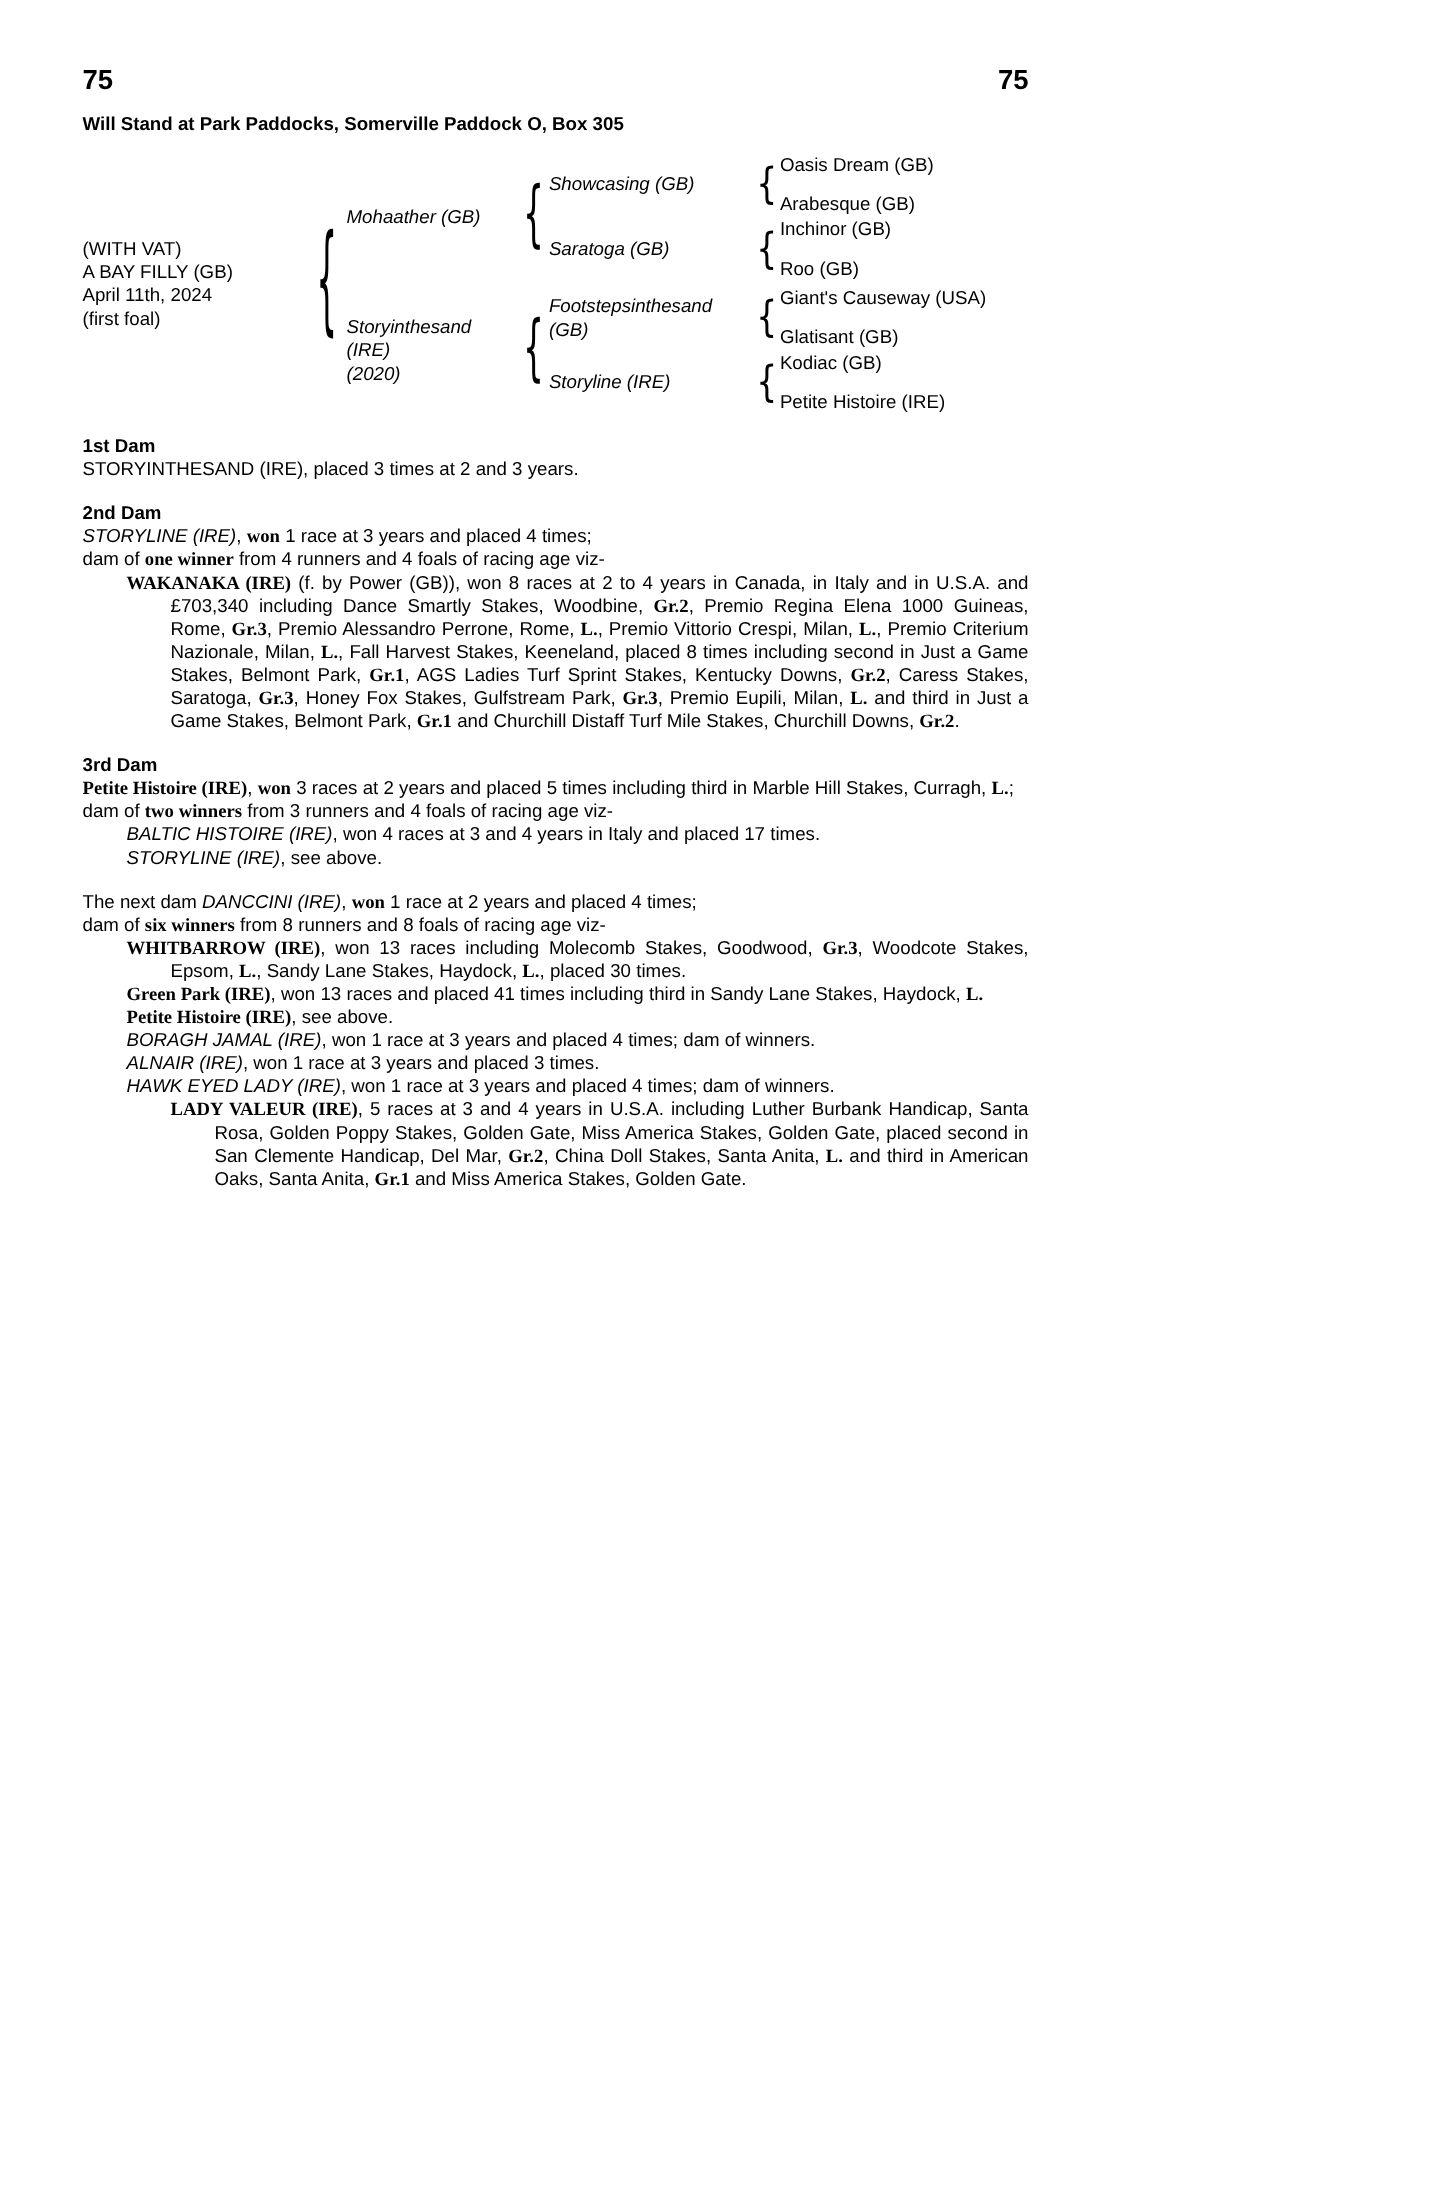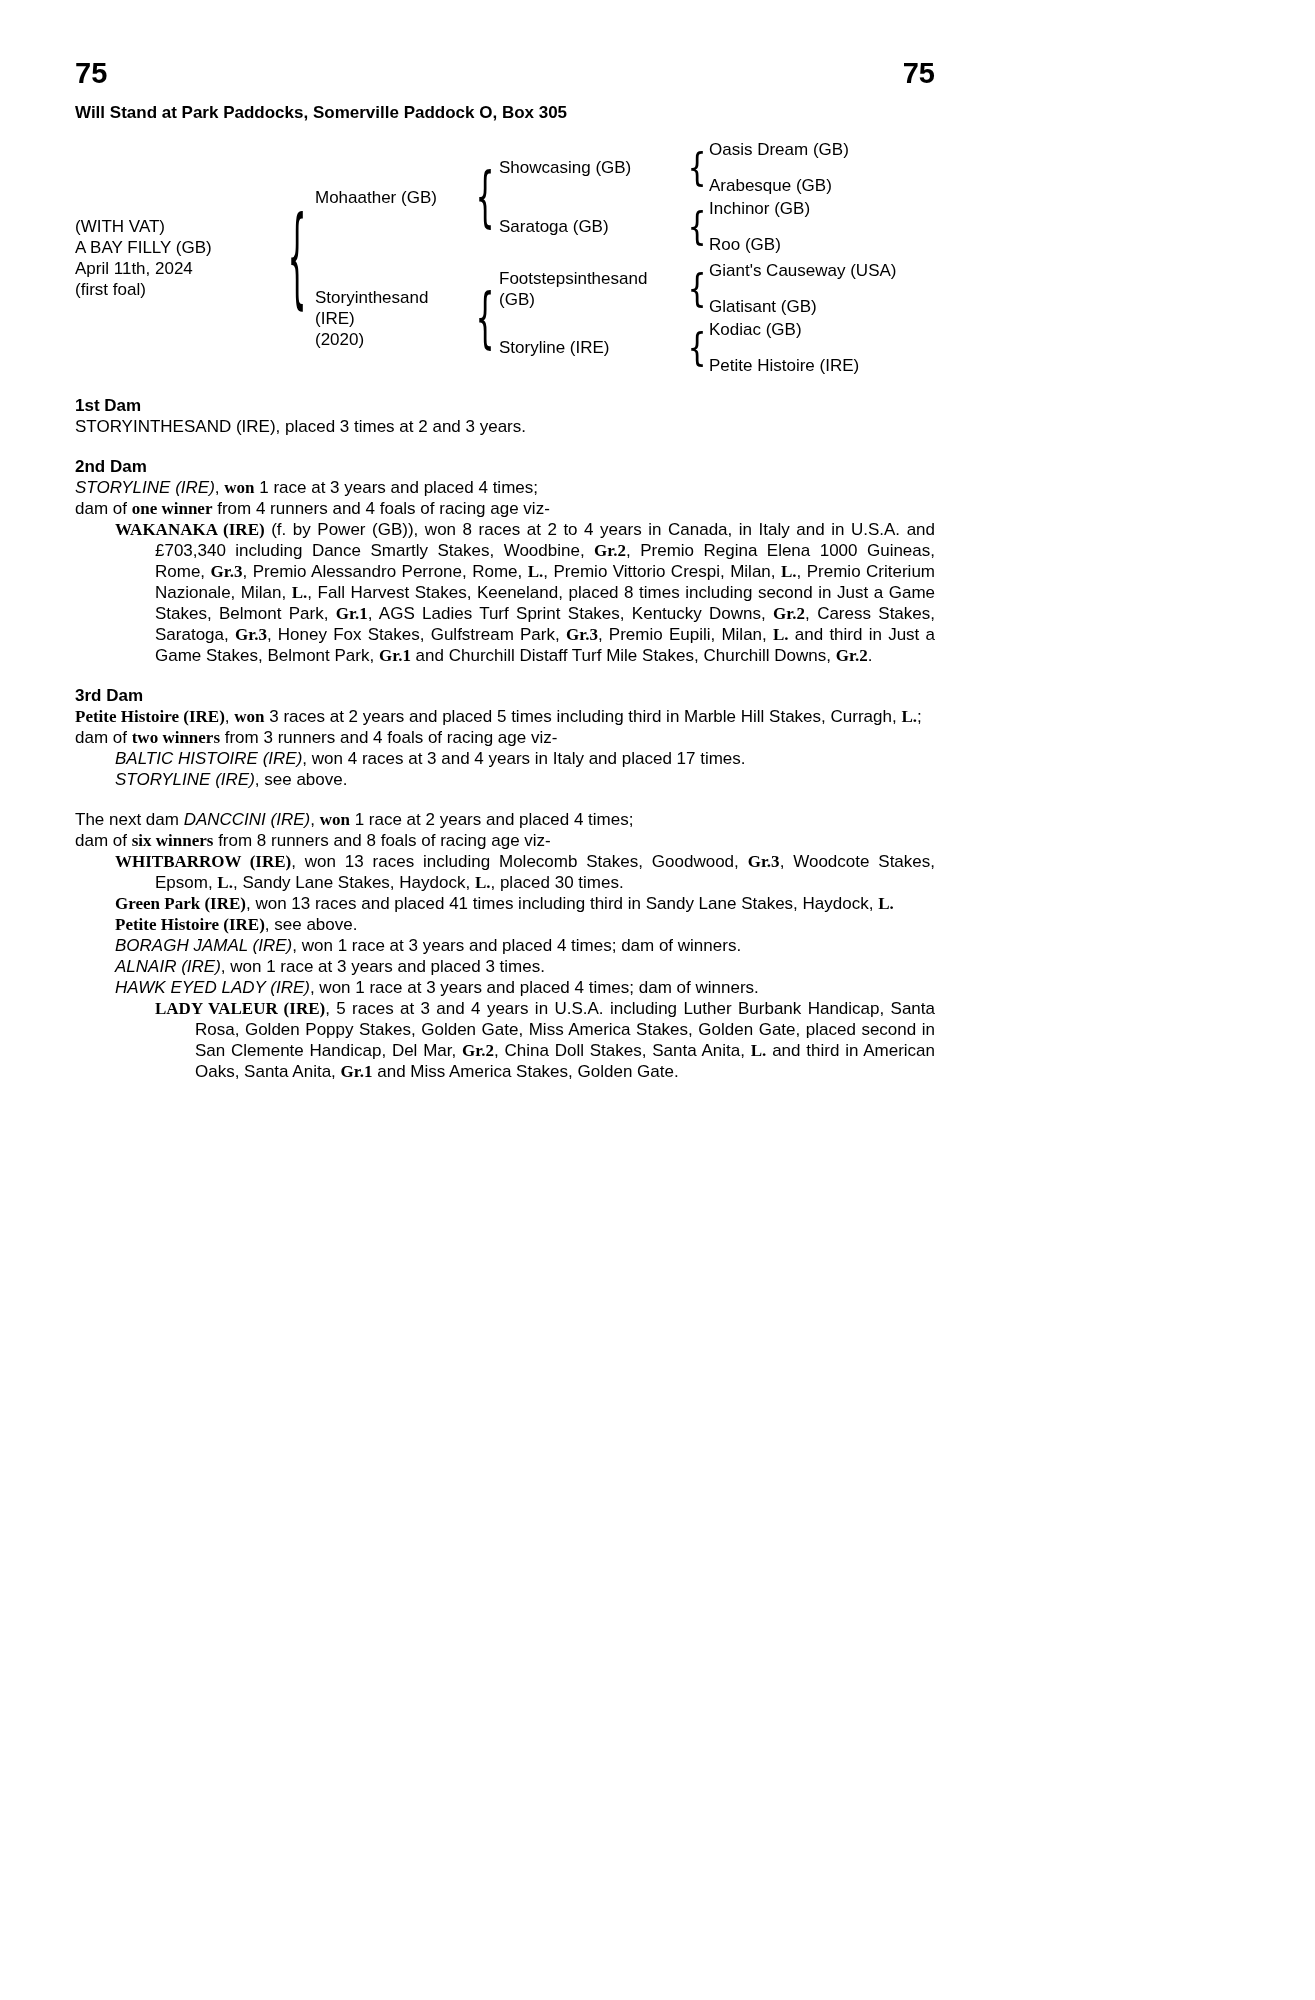--- a/index.html
+++ b/index.html
@@ -5,33 +5,33 @@
   html,body{margin:0;padding:0;background:#ffffff;}
   body{
     width:1315px;height:2000px;overflow:hidden;
     font-family:"Liberation Sans","DejaVu Sans",sans-serif;
     font-size:17px;line-height:21px;color:#000;
   }
   .content{width:860px;padding:56px 0 0 75px;}
 
   .consignor{text-align:center;font-style:italic;}
   .lot-row{display:flex;justify-content:space-between;align-items:flex-start;
-    font-weight:bold;font-size:29px;line-height:30px;margin-top:2px;}
+    font-weight:bold;font-size:25px;line-height:30px;margin-top:2px;}
   .stand{font-weight:bold;margin-top:14px;}
 
   
   .chart{display:flex;align-items:center;margin-top:16px;}
   .horse-info{width:212px;}
   .horse-info .hname{font-weight:normal;}
   .node{display:flex;align-items:center;}
   .gcol{display:flex;flex-direction:column;justify-content:center;}
   .g1col{gap:5px;}
   .g2col{gap:2px;}
   .g3col{gap:15px;}
-  .pname{white-space:pre-line;}
+  .pname{white-space:pre-line;font-style:italic;}
   .g1name{width:162px;}
   .g2name{width:192px;}
   .brace{display:flex;align-items:center;justify-content:center;
     line-height:1;font-weight:400;font-family:"DejaVu Sans",sans-serif;}
   .b-outer{font-size:30px;width:20px;margin-right:8px;transform:scaleY(3.6);}
   .b-mid{font-size:30px;width:16px;margin-right:6px;transform:scaleY(2.2);}
   .b-inner{font-size:30px;width:12px;margin-right:6px;transform:scaleY(1.3);}
 
   .noms{display:flex;font-weight:bold;margin-top:18px;}
   .noms .ebf{margin-left:200px;}

